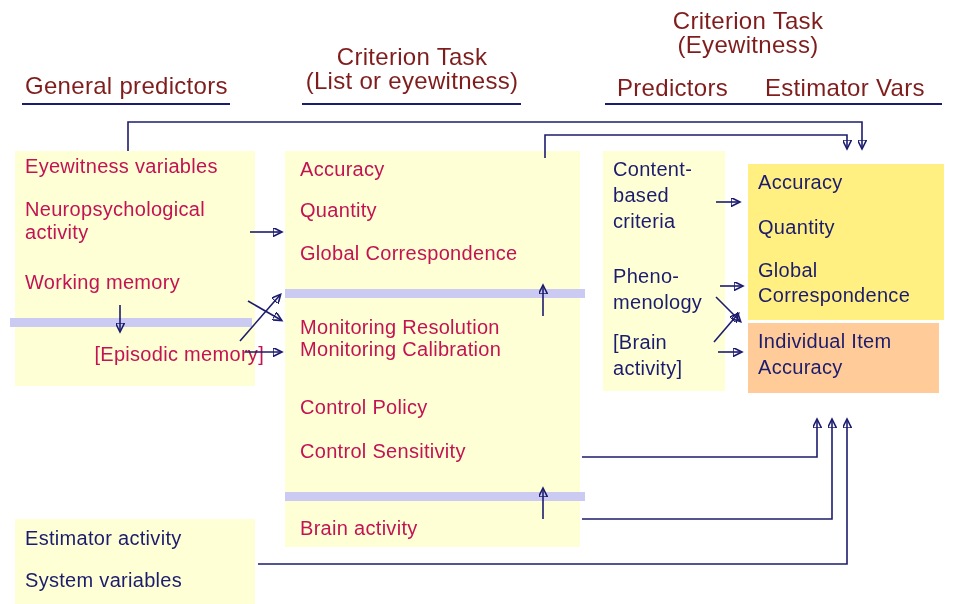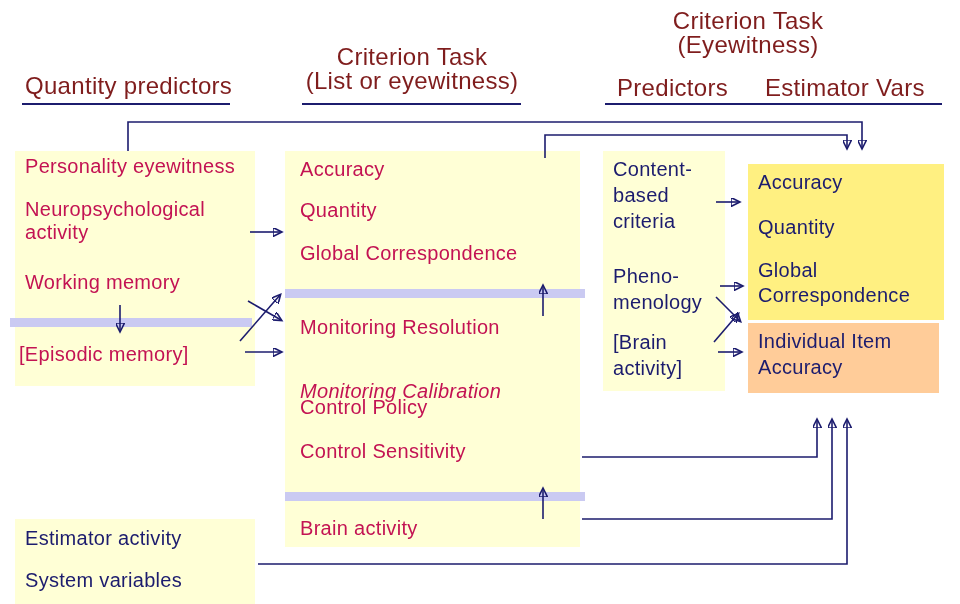--- a/index.html
+++ b/index.html
@@ -17,21 +17,21 @@
   .navy{color:#1C1C6E;}
   .hdr{position:absolute;z-index:3;font-size:24px;line-height:23px;letter-spacing:0.3px;color:#7f1d1d;}
   .center{text-align:center;}
   .underline{position:absolute;height:2px;background:#1C1C6E;z-index:3;}
   #arrow-layer{position:absolute;left:0;top:0;width:960px;height:604px;z-index:5;pointer-events:none;}
   #arrow-layer path{stroke:#1C1C6E;stroke-width:1.6;fill:none;}
 </style>
 </head>
 <body>
 
-<div class="hdr" style="left:25px;top:74px;">Quantity predictors</div>
+<div class="hdr" style="left:25px;top:74px;">General predictors</div>
 <div class="underline" style="left:22px;top:103px;width:208px;"></div>
 
 <div class="hdr center" style="left:287px;top:45px;width:250px;">Criterion Task</div>
 <div class="hdr center" style="left:287px;top:69px;width:250px;">(List or eyewitness)</div>
 <div class="underline" style="left:302px;top:103px;width:219px;"></div>
 
 <div class="hdr center" style="left:623px;top:9px;width:250px;">Criterion Task</div>
 <div class="hdr center" style="left:623px;top:33px;width:250px;">(Eyewitness)</div>
 <div class="hdr" style="left:617px;top:76px;text-align:right;">Predictors</div>
 <div class="hdr" style="left:765px;top:76px;">Estimator Vars</div>
@@ -41,30 +41,30 @@
 <div class="box" style="left:285px;top:151px;width:295px;height:396px;z-index:1;"></div>
 <div class="box" style="left:603px;top:151px;width:122px;height:240px;z-index:1;"></div>
 <div class="box bright" style="left:748px;top:164px;width:196px;height:156px;z-index:1;"></div>
 <div class="box orange" style="left:748px;top:323px;width:191px;height:70px;z-index:1;"></div>
 <div class="box" style="left:15px;top:519px;width:240px;height:85px;z-index:1;"></div>
 
 <div class="bar" style="left:10px;top:318px;width:242px;"></div>
 <div class="bar" style="left:285px;top:289px;width:300px;"></div>
 <div class="bar" style="left:285px;top:492px;width:300px;"></div>
 
-<div class="txt crimson" style="left:25px;top:155px;width:230px;">Personality eyewitness</div>
+<div class="txt crimson" style="left:25px;top:155px;width:230px;">Eyewitness variables</div>
 <div class="txt crimson" style="left:25px;top:198px;width:230px;">Neuropsychological activity</div>
 <div class="txt crimson" style="left:25px;top:271px;width:230px;">Working memory</div>
-<div class="txt crimson" style="left:19px;top:343px;width:230px;">[Episodic memory]</div>
+<div class="txt crimson" style="left:34px;top:343px;width:230px;text-align:right;">[Episodic memory]</div>
 
 <div class="txt crimson" style="left:300px;top:158px;width:280px;">Accuracy</div>
 <div class="txt crimson" style="left:300px;top:199px;width:280px;">Quantity</div>
 <div class="txt crimson" style="left:300px;top:242px;width:280px;">Global Correspondence</div>
 <div class="txt crimson" style="left:300px;top:316px;width:280px;">Monitoring Resolution</div>
-<div class="txt crimson" style="left:300px;top:380px;width:280px;font-style:italic;">Monitoring Calibration</div>
+<div class="txt crimson" style="left:300px;top:338px;width:280px;">Monitoring Calibration</div>
 <div class="txt crimson" style="left:300px;top:396px;width:280px;">Control Policy</div>
 <div class="txt crimson" style="left:300px;top:440px;width:280px;">Control Sensitivity</div>
 <div class="txt crimson" style="left:300px;top:517px;width:280px;">Brain activity</div>
 
 <div class="txt navy" style="left:613px;top:156px;width:102px;line-height:26px;">Content-based criteria</div>
 <div class="txt navy" style="left:613px;top:255px;width:102px;line-height:26px;margin-top:8px;">Pheno-menology</div>
 <div class="txt navy" style="left:613px;top:329px;width:102px;line-height:26px;">[Brain activity]</div>
 
 <div class="txt navy" style="left:758px;top:170px;width:180px;line-height:25px;">Accuracy</div>
 <div class="txt navy" style="left:758px;top:215px;width:180px;line-height:25px;">Quantity</div>

